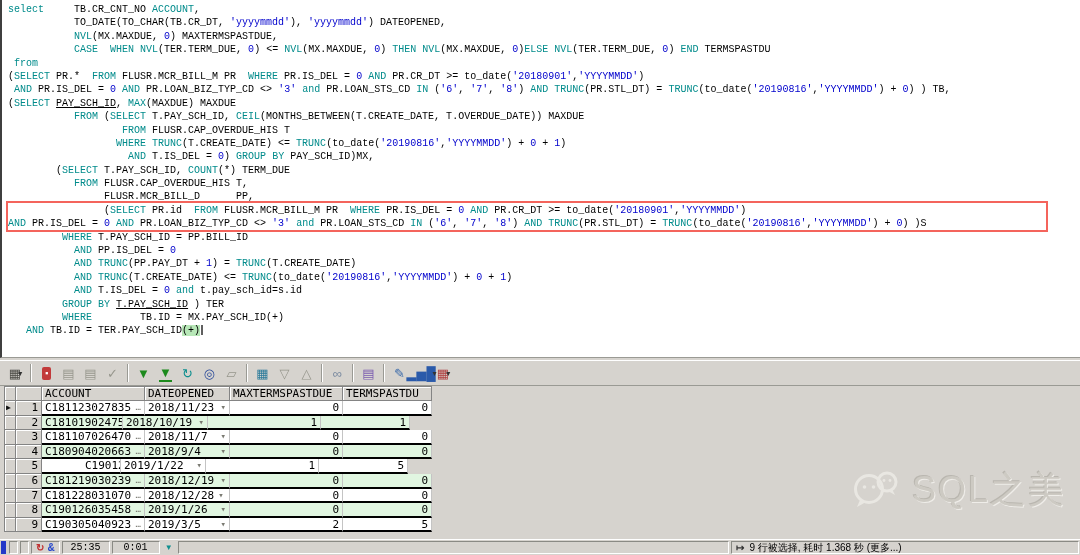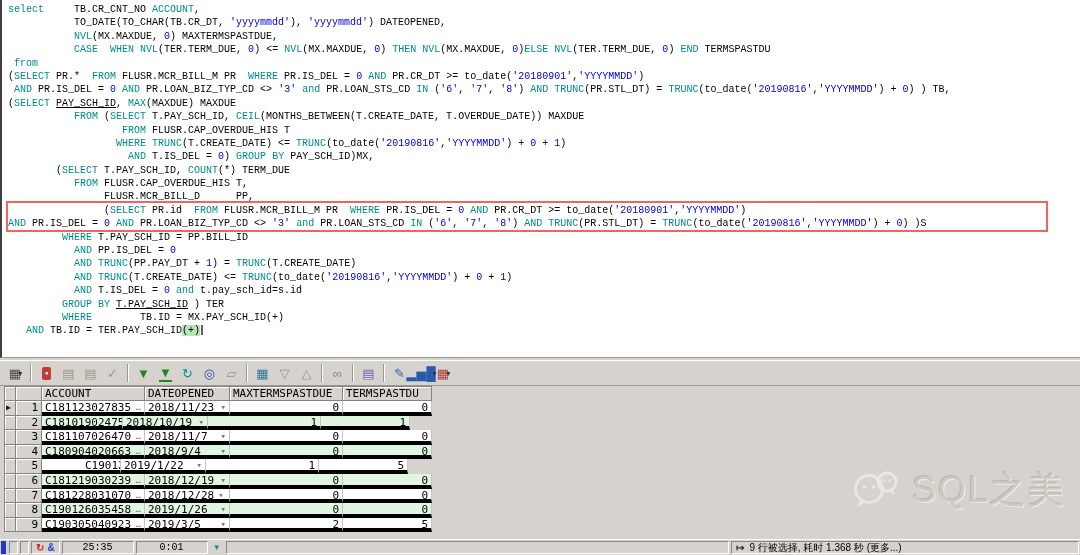--- a/index.html
+++ b/index.html
@@ -28,21 +28,21 @@
   .tbtn .lockbg{font-size:9px;line-height:13px;padding:0 3px;border-radius:2px}
   .tsep{width:1px;height:18px;background:#9a9a94;border-right:1px solid #fff;margin:0 3px}
   .tdrop{font-size:8px;color:#333;margin-left:-3px}
 
   
   .results{position:absolute;top:386px;left:0;width:1080px;height:153px;background:#d6d3ce}
   .grid{position:absolute;left:4px;top:0;font-family:"DejaVu Sans Mono",monospace;font-size:11px;
         border-left:1px solid #848484;border-top:1px solid #848484}
   .g-row{display:flex;height:14.6px}
   .g-row.g-hrow{height:14px}
-  .g-cell{box-sizing:border-box;border-right:1px solid #c4c4c4;border-bottom:4px solid #000000;
+  .g-cell{box-sizing:border-box;border-right:1px solid #c4c4c4;border-bottom:2px solid #000000;
           background:#fff;padding:0 3px;line-height:13.5px;overflow:hidden;white-space:nowrap}
   .g-hd{background:#d6d3ce;border-right:1px solid #848484;border-bottom:1px solid #848484;
         box-shadow:inset 1px 1px 0 #fff;color:#000}
   .g-marker{width:11px;padding:0 1px;font-size:8px;display:flex;align-items:center;color:#111}
   .g-num{width:26px;text-align:right}
   .g-data{display:flex}
   .row-even .g-data{background:#e1f6e1}
   .cell-icon{color:#7a7a72;font-size:9px;line-height:13px;margin-left:4px}
 
   
@@ -51,21 +51,21 @@
            text-shadow:1px 1px 0 #efede9,-1px -1px 0 #b9b6af}
 
   
   .statusbar{position:absolute;top:539px;left:0;width:1080px;height:16px;background:#d6d3ce;
              border-top:1px solid #fff;box-sizing:border-box;display:flex;align-items:stretch;
              font-size:10px;color:#000}
   .sb-accent{width:5px;background:#2438c8;margin:1px 2px 1px 1px}
   .sb-panel{border:1px solid;border-color:#8a8a84 #fff #fff #8a8a84;margin:1px 1px;
             display:flex;align-items:center;padding:0 4px;gap:3px;box-sizing:border-box}
   .sb-tiny{width:9px;padding:0}
-  .sb-timer{width:72px;justify-content:center;font-family:"Liberation Mono",monospace;font-size:10px}
+  .sb-timer{width:48px;justify-content:center;font-family:"Liberation Mono",monospace;font-size:10px}
   .sb-ref{color:#c03030;font-weight:bold}
   .sb-amp{color:#2244cc;font-weight:bold}
   .sb-drop{color:#0f8f8f;font-size:8px;display:flex;align-items:center;padding:0 4px}
   .sb-flex{flex:1}
   .sb-result{width:348px;gap:5px}
   .sb-goto{color:#333;font-weight:bold}
 </style>
 </head>
 <body>
 

